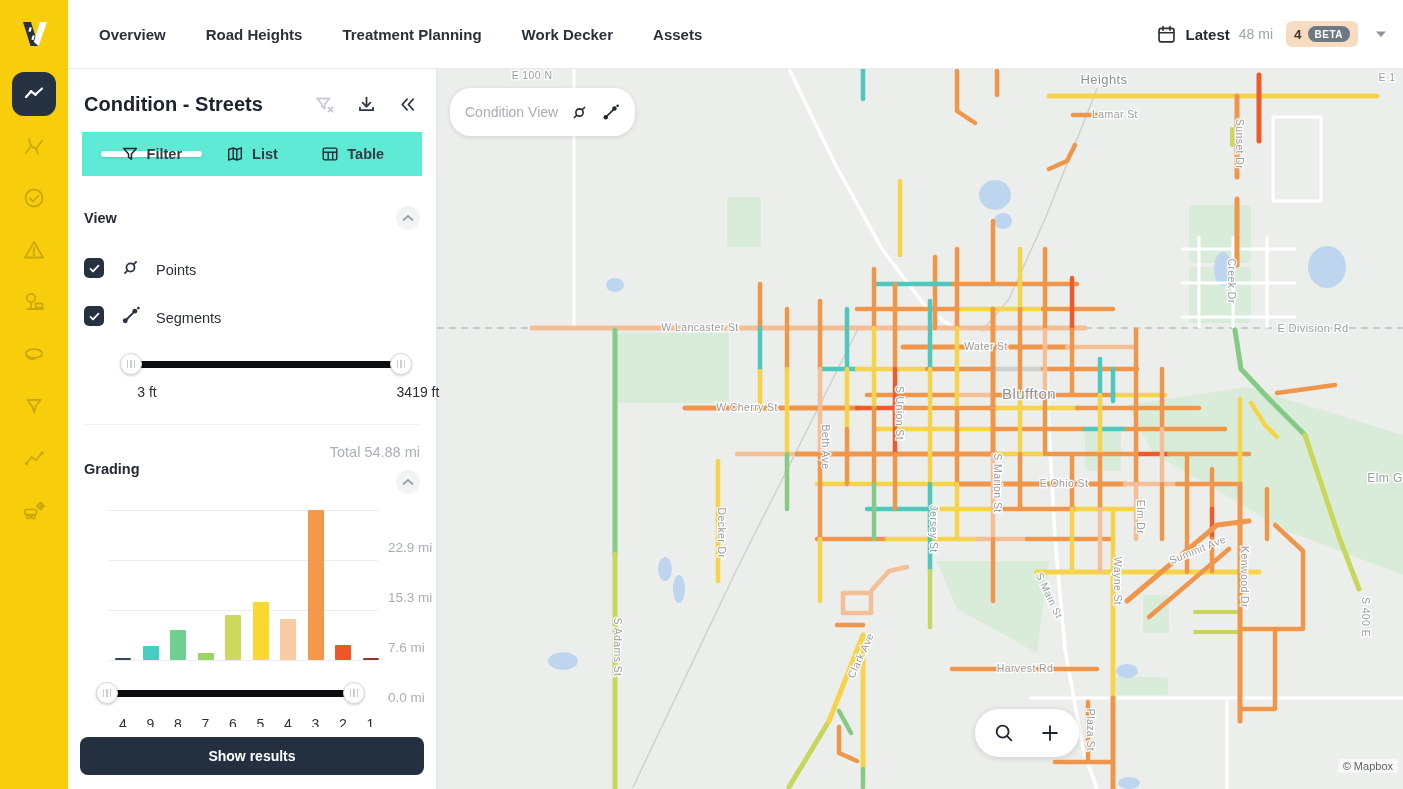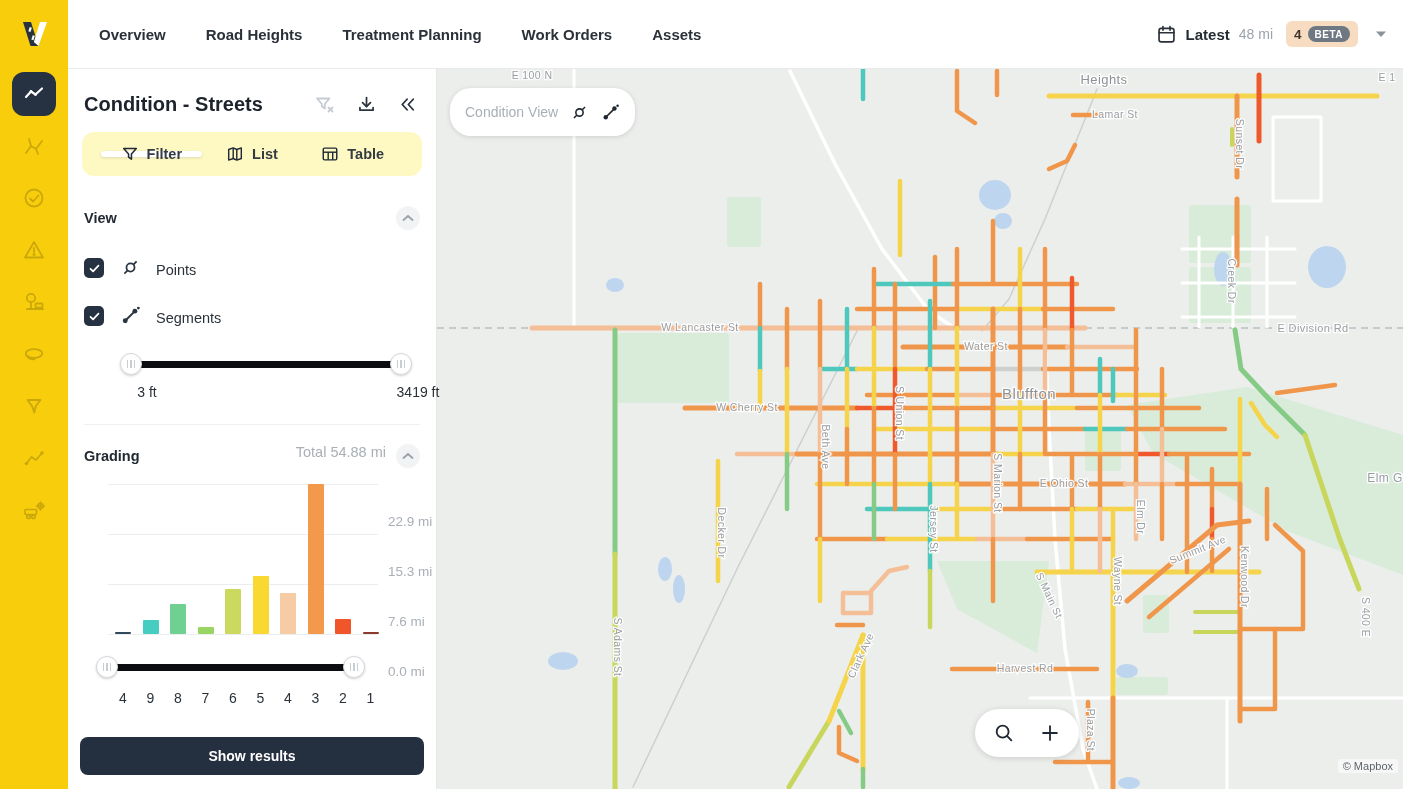--- a/index.html
+++ b/index.html
@@ -26,27 +26,27 @@
   .beta-badge b{font-size:13.5px;color:#40332а;color:#41352b;}
   .beta-badge i{font-style:normal;background:#6e7883;color:#fff;font-size:10px;font-weight:700;letter-spacing:.5px;padding:2.5px 7px;border-radius:9px;}
   .caret{margin-left:8px;display:flex;cursor:pointer;}
 
   
   .panel{position:absolute;left:68px;top:69px;width:369px;bottom:0;background:#fff;border-right:1px solid #e4e6e9;z-index:10;}
   .panel-header{display:flex;align-items:center;justify-content:space-between;padding:24px 18px 14px 16px;}
   .panel-title{font-size:20px;font-weight:700;color:#1c232c;margin:0;}
   .ph-icons{display:flex;align-items:center;gap:20px;}
   .ph-icons span{display:flex;cursor:pointer;}
-  .tabs{display:flex;margin:2px 14px 0 14px;background:#fef9c3;border-radius:12px;padding:19px;height:44px;}
+  .tabs{display:flex;margin:2px 14px 0 14px;background:#5eead4;border-radius:0;padding:19px;height:44px;}
   .tab{flex:1;display:flex;align-items:center;justify-content:center;gap:8px;border:none;background:transparent;border-radius:9px;font-size:14.5px;font-weight:600;color:#333b44;cursor:pointer;}
   .tab.active{background:#fff;box-shadow:0 1px 3px rgba(20,30,40,.14);}
   .content{padding:0 16px;position:relative;}
   .sec-row{display:flex;align-items:center;justify-content:space-between;margin-top:32px;}
   .sec-title{font-size:14.5px;font-weight:700;color:#222a33;}
-  .sec-right{display:flex;align-items:flex-start;gap:10px;}
+  .sec-right{display:flex;align-items:flex-end;gap:10px;flex-direction:column;}
   .total-label{font-size:14.5px;color:#a9afb6;}
   .circle-btn{width:24px;height:24px;border-radius:50%;background:#f2f3f5;display:flex;align-items:center;justify-content:center;cursor:pointer;}
   .check-row{display:flex;align-items:flex-end;gap:15px;margin-top:27px;}
   .checkbox{width:20px;height:20px;border-radius:5px;background:#263142;display:flex;align-items:center;justify-content:center;cursor:pointer;flex:none;}
   .checkbox.off{background:#fff;border:1.5px solid #c9ced6;}
   .row-icon{display:flex;width:22px;justify-content:center;}
   .row-label{font-size:14.5px;color:#2a3138;}
 
   .slider{position:relative;height:22px;}
   .v-slider{margin:27px 19px 0 47px;}
@@ -158,21 +158,21 @@
           </svg>
         </div>
       </nav>
   </aside>
 
   <header class="topbar">
     <nav class="main-nav" id="mainNav">
         <span class="nav-item">Overview</span>
         <span class="nav-item">Road Heights</span>
         <span class="nav-item">Treatment Planning</span>
-        <span class="nav-item">Work Orders</span>
+        <span class="nav-item">Work Decker</span>
         <span class="nav-item">Assets</span>
       </nav>
     <div class="topbar-right">
       <span class="cal-icon" style="display:flex;">
         <svg width="21" height="21" viewBox="0 0 24 24" fill="none" stroke="#2a3138" stroke-width="1.9" stroke-linecap="round">
             <rect x="3.5" y="5" width="17" height="15.5" rx="2.5"></rect>
             <line x1="8" y1="3" x2="8" y2="7"></line>
             <line x1="16" y1="3" x2="16" y2="7"></line>
             <line x1="3.5" y1="10" x2="20.5" y2="10"></line>
           </svg>

